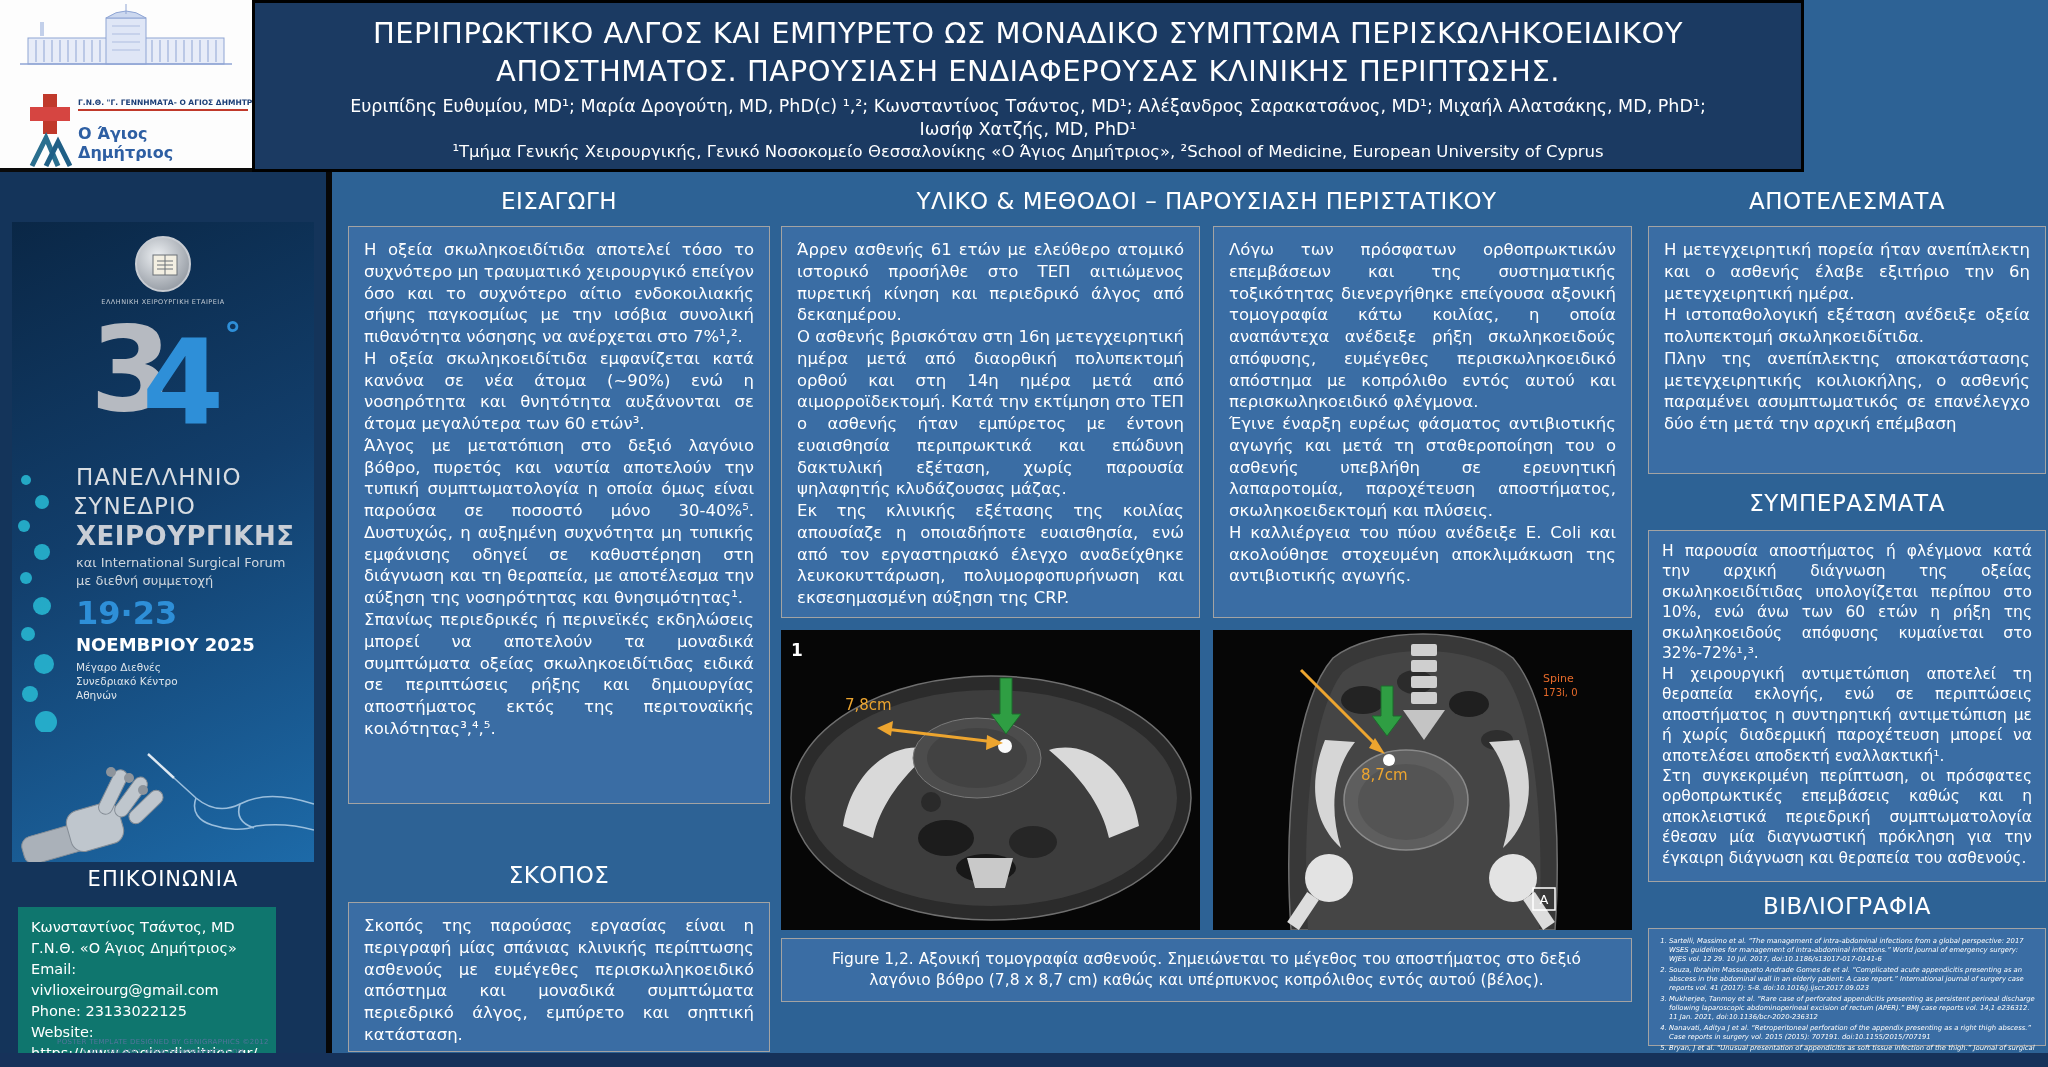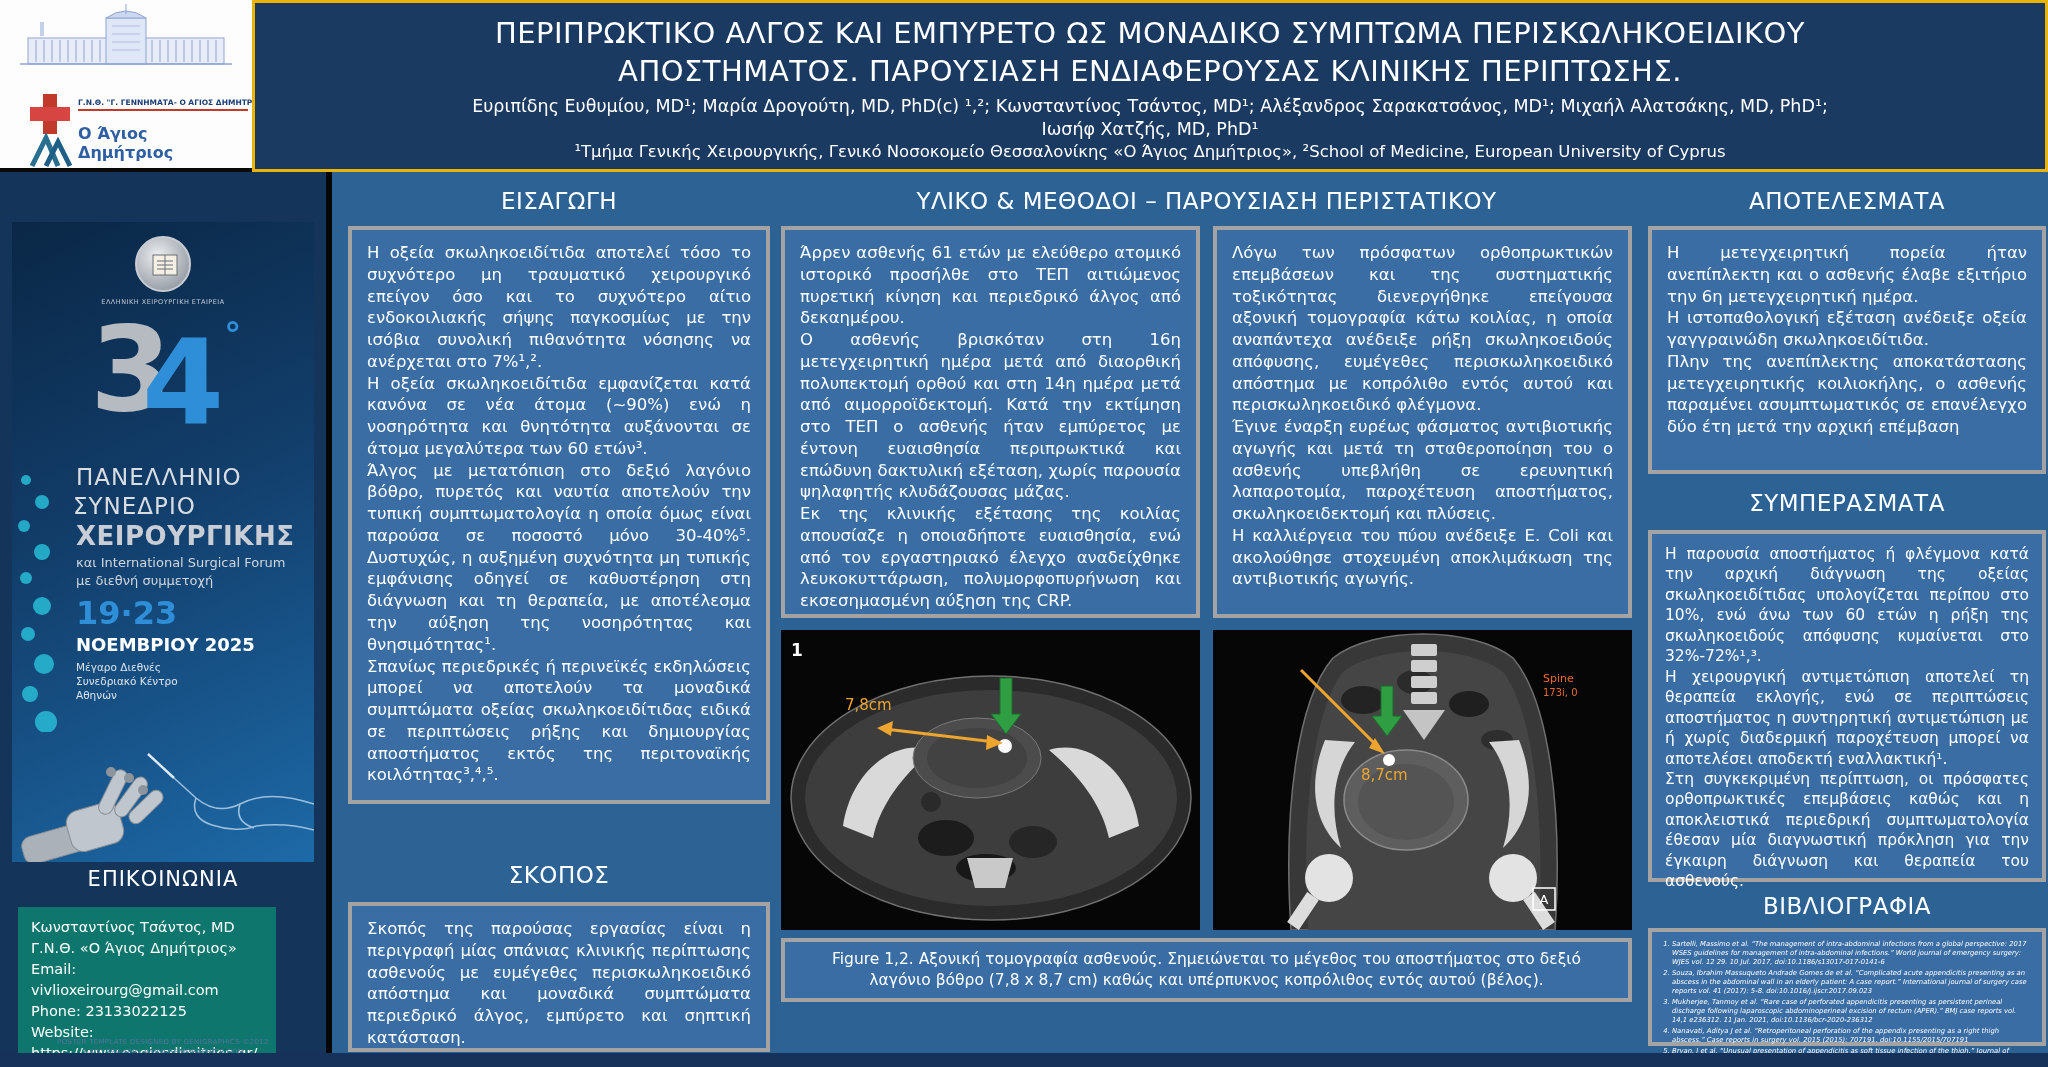--- a/index.html
+++ b/index.html
@@ -12,22 +12,22 @@
   
   .logo-panel{
     position:absolute; left:0; top:0; width:252px; height:172px;
     background:#fdfdfd; border-bottom:4px solid #0a0a0a; z-index:3; overflow:hidden;
   }
   .hosp-text{ position:absolute; left:78px; top:98px; width:170px; }
   .hosp-line1{ font-size:7.5px; font-weight:bold; color:#1c3f77; border-bottom:2px solid #c0392b; padding-bottom:2px; white-space:nowrap;}
   .hosp-line2{ font-size:16px; font-weight:bold; color:#2e5fa3; margin-top:13px;}
   
   .title-band{
-    position:absolute; left:252px; top:0; width:1796px; height:172px;
-    background:#1b3a62; border:3px solid #eab308; text-align:center; padding-top:12px; z-index:2;
+    position:absolute; left:252px; top:0; width:1552px; height:172px;
+    background:#1b3a62; border:3px solid #000000; text-align:center; padding-top:12px; z-index:2;
   }
   .title{ font-size:29px; line-height:1.3; letter-spacing:.5px; }
   .authors{ font-size:17.5px; line-height:1.3; margin-top:5px; }
   .affiliation{ font-size:16.5px; margin-top:1px; }
   
   .sidebar{
     position:absolute; left:0; top:172px; width:332px; height:895px;
     background:#14345a; border-right:6px solid #070707; z-index:2;
   }
   .congress{
@@ -54,21 +54,21 @@
   .c-dna{ position:absolute; left:0; top:250px; }
   .c-hands{ position:absolute; left:0; bottom:0; }
   .contact-heading{ position:absolute; top:695px; width:100%; text-align:center;
     font-size:21px; font-weight:400; letter-spacing:1px; color:#fff; }
   .contact-box{ position:absolute; left:18px; top:735px; width:258px; background:#0f766e;
     padding:10px 13px; font-size:14.5px; line-height:1.45; }
   .genigraphics{ position:absolute; left:0; top:866px; width:100%; text-align:center;
     font-size:7px; line-height:1.4; color:#53749c; letter-spacing:.3px; }
   
   .sec-h{ position:absolute; font-size:23px; font-weight:400; letter-spacing:.5px; text-align:center; color:#fff; }
-  .box{ position:absolute; background:#3a6da4; border:4px solid #a3a3a3;
+  .box{ position:absolute; background:#3a6da4; border:1px solid #a3a3a3;
     padding:12px 15px; font-size:16.5px; line-height:1.32; text-align:justify; }
   .box p{ margin:0; }
   .box-sm{ font-size:15.5px; }
   #h-intro   { left:348px; top:188px; width:422px; }
   #box-intro { left:348px; top:226px; width:422px; height:578px; }
   #h-skopos  { left:348px; top:862px; width:422px; }
   #box-skopos{ left:348px; top:902px; width:422px; height:150px; }
   #h-methods { left:781px; top:188px; width:851px; }
   #box-m1    { left:781px;  top:226px; width:419px; height:392px; }
   #box-m2    { left:1213px; top:226px; width:419px; height:392px; }
@@ -291,21 +291,21 @@
       </svg>
     </div>
 
     <div class="box" id="caption-box">
       <span>Figure 1,2. Αξονική τομογραφία ασθενούς. Σημειώνεται το μέγεθος του αποστήματος στο δεξιό λαγόνιο βόθρο (7,8 x 8,7 cm) καθώς και υπέρπυκνος κοπρόλιθος εντός αυτού (βέλος).</span>
     </div>
 
     <h2 class="sec-h" id="h-results">ΑΠΟΤΕΛΕΣΜΑΤΑ</h2>
     <div class="box" id="box-results">
       <p>Η μετεγχειρητική πορεία ήταν ανεπίπλεκτη και ο ασθενής έλαβε εξιτήριο την 6η μετεγχειρητική ημέρα.</p>
-      <p>Η ιστοπαθολογική εξέταση ανέδειξε οξεία γαγγραινώδη σκωληκοειδίτιδα.</p>
+      <p>Η ιστοπαθολογική εξέταση ανέδειξε οξεία πολυπεκτομή σκωληκοειδίτιδα.</p>
       <p>Πλην της ανεπίπλεκτης αποκατάστασης μετεγχειρητικής κοιλιοκήλης, ο ασθενής παραμένει ασυμπτωματικός σε επανέλεγχο δύο έτη μετά την αρχική επέμβαση</p>
     </div>
 
     <h2 class="sec-h" id="h-concl">ΣΥΜΠΕΡΑΣΜΑΤΑ</h2>
     <div class="box box-sm" id="box-concl">
       <p>Η παρουσία αποστήματος ή φλέγμονα κατά την αρχική διάγνωση της οξείας σκωληκοειδίτιδας υπολογίζεται περίπου στο 10%, ενώ άνω των 60 ετών η ρήξη της σκωληκοειδούς απόφυσης κυμαίνεται στο 32%-72%¹,³.</p>
       <p>Η χειρουργική αντιμετώπιση αποτελεί τη θεραπεία εκλογής, ενώ σε περιπτώσεις αποστήματος η συντηρητική αντιμετώπιση με ή χωρίς διαδερμική παροχέτευση μπορεί να αποτελέσει αποδεκτή εναλλακτική¹.</p>
       <p>Στη συγκεκριμένη περίπτωση, οι πρόσφατες ορθοπρωκτικές επεμβάσεις καθώς και η αποκλειστικά περιεδρική συμπτωματολογία έθεσαν μία διαγνωστική πρόκληση για την έγκαιρη διάγνωση και θεραπεία του ασθενούς.</p>
     </div>
 

